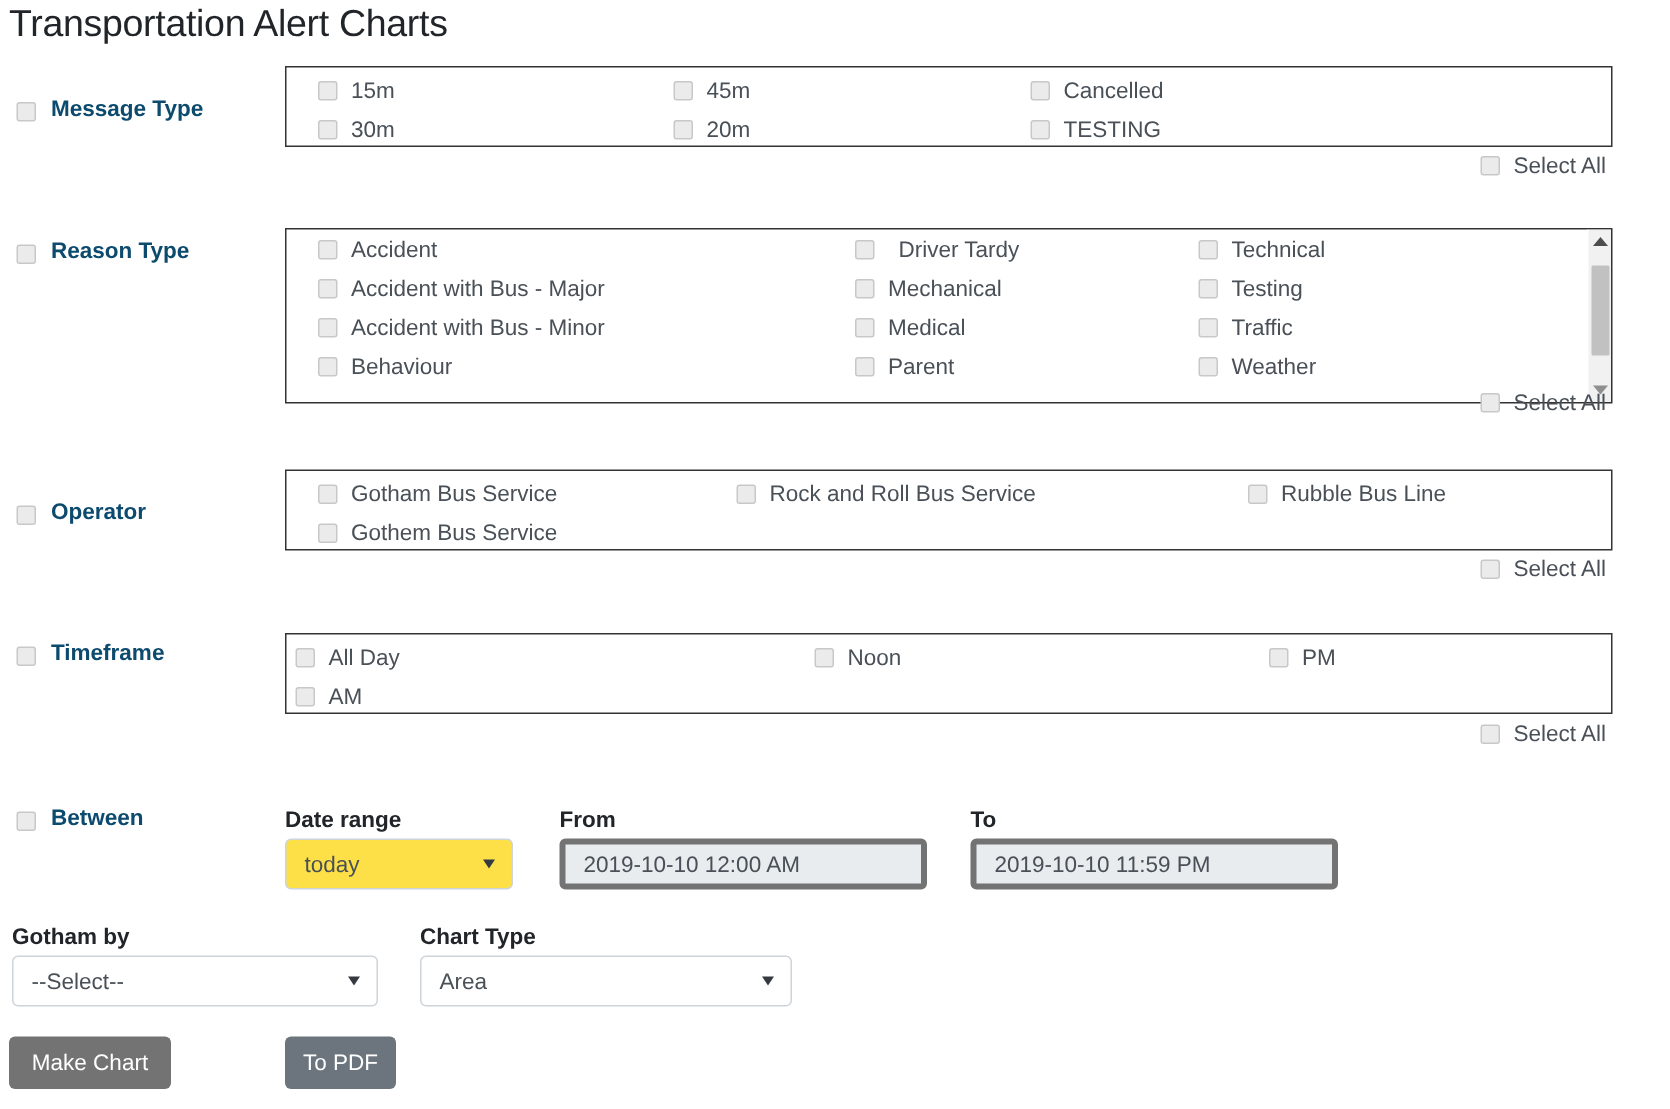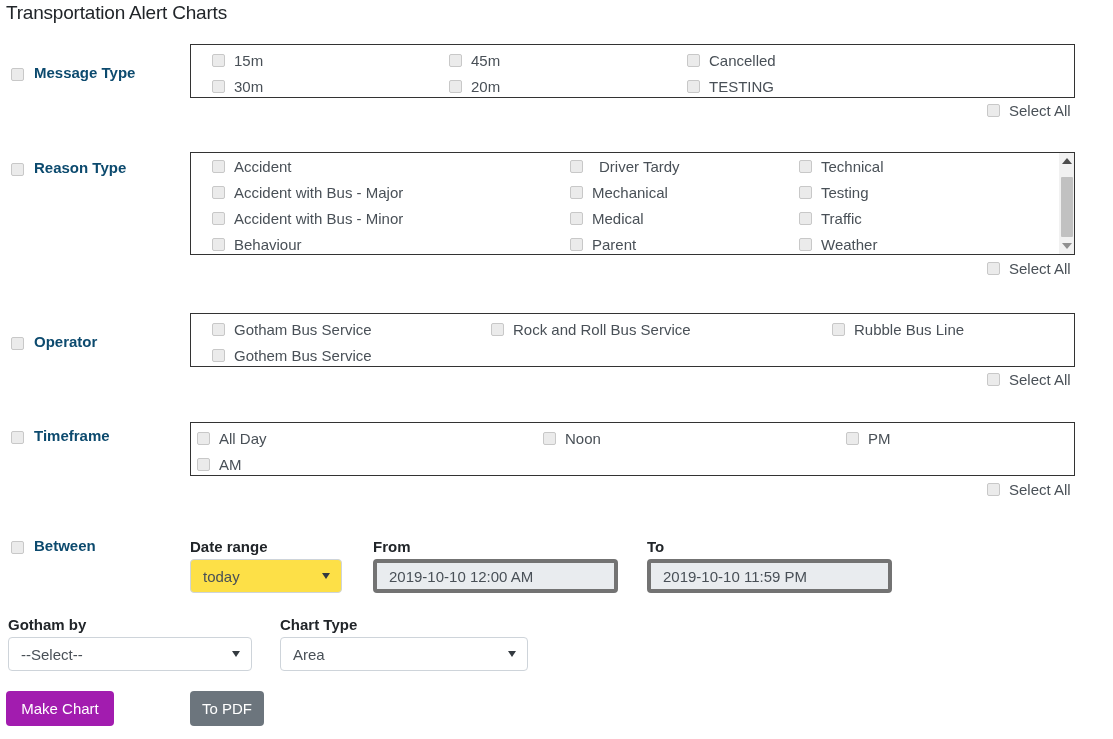--- a/index.html
+++ b/index.html
@@ -12,21 +12,21 @@
     font-family: "Liberation Sans", sans-serif;
     color: #212529;
     overflow: hidden;
   }
   .page { position: relative; width: 1113px; height: 739px; }
 
   .page-title {
     position: absolute;
     left: 6px;
     top: 2px;
-    font-size: 19px;
+    font-size: 25px;
     font-weight: 400;
     color: #212529;
     letter-spacing: -0.2px;
     white-space: nowrap;
   }
 
   .block-label {
     position: absolute;
     display: flex;
     align-items: flex-end;
@@ -161,21 +161,21 @@
     border-radius: 4px;
     font-size: 15px;
     font-family: "Liberation Sans", sans-serif;
     color: #ffffff;
     display: flex;
     align-items: center;
     justify-content: center;
     cursor: pointer;
     white-space: nowrap;
   }
-  .btn-primary { background: #a21caf; }
+  .btn-primary { background: #737373; }
   .btn-secondary { background: #6c757d; }
   .btn-slate { background: #5f696f; }
 </style>
 </head>
 <body>
 
 <div class="page">
 
   <div class="page-title">Transportation Alert Charts</div>
 
@@ -211,21 +211,21 @@
   </div>
   <div class="select-all" style="left:987px; top:102px;">
     <span class="cbx"></span>
     <span>Select All</span>
   </div>
 
   <div class="block-label" style="left:11px; top:159px;">
     <span class="cbx"></span>
     <span>Reason Type</span>
   </div>
-  <div class="option-box" style="left:190px; top:152px; width:885px; height:103px;">
+  <div class="option-box" style="left:190px; top:152px; width:885px; height:117px;">
     <div class="opt" style="left:21px; top:5px;">
       <span class="cbx"></span>
       <span>Accident</span>
     </div>
     <div class="opt" style="left:21px; top:31px;">
       <span class="cbx"></span>
       <span>Accident with Bus - Major</span>
     </div>
     <div class="opt" style="left:21px; top:57px;">
       <span class="cbx"></span>

